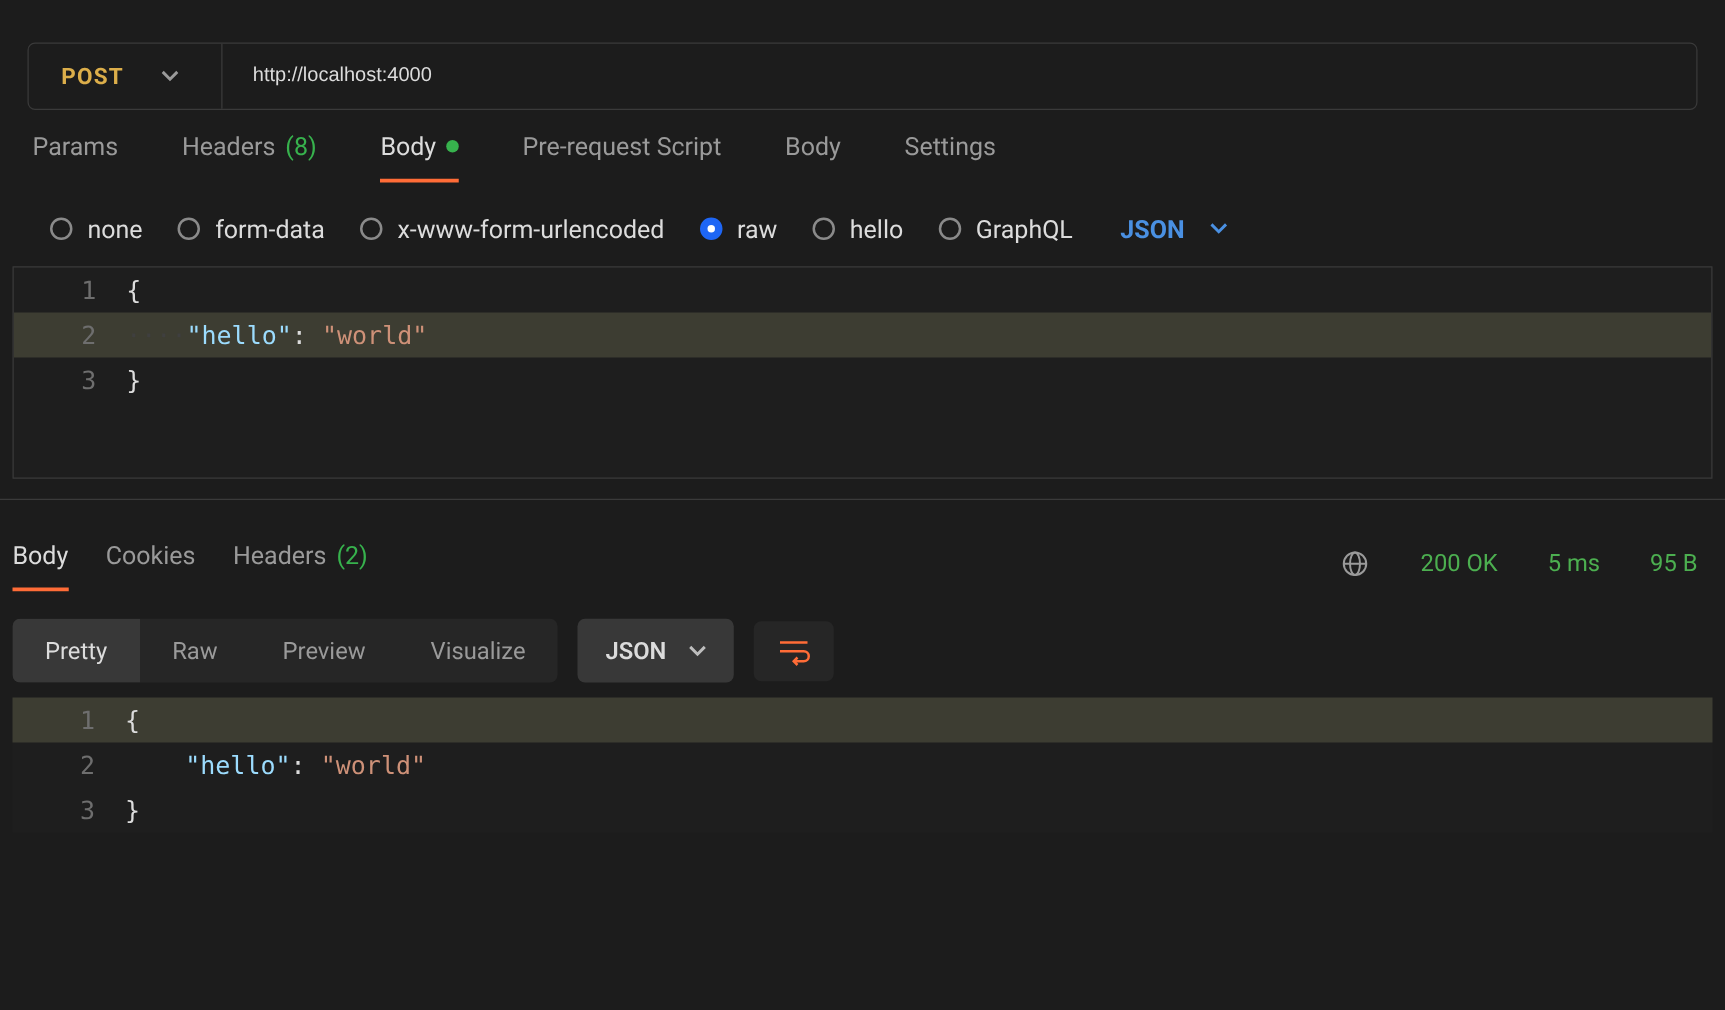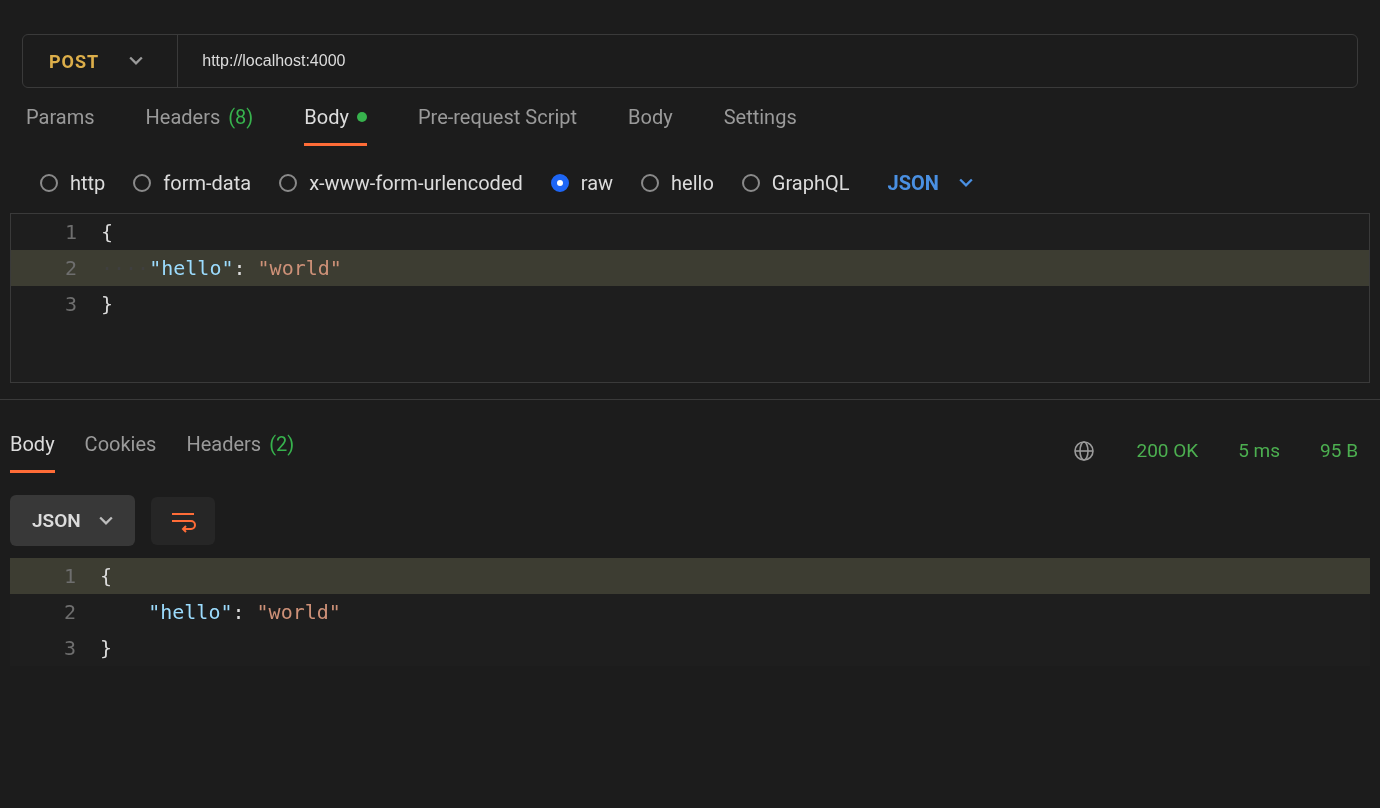--- a/index.html
+++ b/index.html
@@ -272,21 +272,21 @@
       <span>Body</span>
     </div>
   <div class="tab">
       <span>Settings</span>
     </div>
 </div>
 
 <div class="body-type-row">
   <label class="radio-item">
     <span class="radio"></span>
-    <span>http</span>
+    <span>none</span>
   </label>
   <label class="radio-item">
     <span class="radio"></span>
     <span>form-data</span>
   </label>
   <label class="radio-item">
     <span class="radio"></span>
     <span>x-www-form-urlencoded</span>
   </label>
   <label class="radio-item">
@@ -347,20 +347,26 @@
         <path d="M3 12 H21"></path>
       </svg>
     </span>
     <span>200 OK</span>
     <span>5 ms</span>
     <span>95 B</span>
   </div>
 </div>
 
 <div class="response-toolbar">
+  <div class="view-modes">
+    <div class="view-mode active">Pretty</div>
+    <div class="view-mode">Raw</div>
+    <div class="view-mode">Preview</div>
+    <div class="view-mode">Visualize</div>
+  </div>
   <div class="resp-format">
     <span>JSON</span>
     <span class="chevron-down">
       <svg viewBox="0 0 12 12" width="14" height="14">
           <path d="M1 3 L6 8 L11 3" fill="none" stroke="#bdbdbd" stroke-width="2"></path>
         </svg>
     </span>
   </div>
   <div class="wrap-btn">
     <svg width="28" height="24" viewBox="0 0 28 24" fill="none" stroke="#ff6c37" stroke-width="2">

